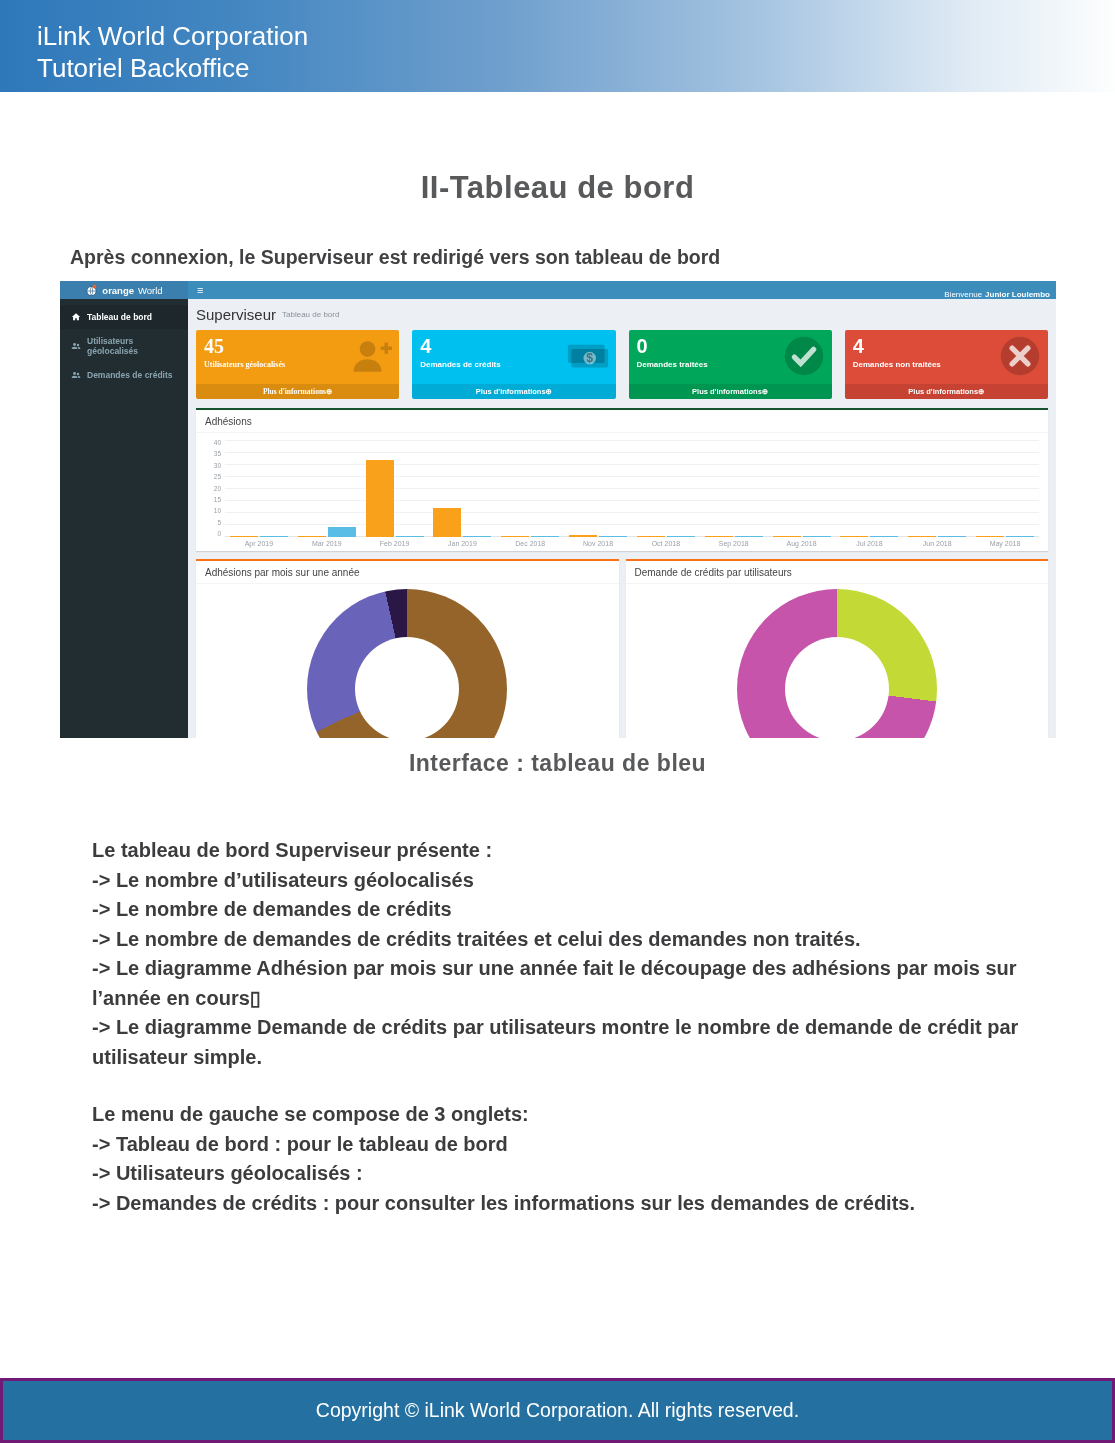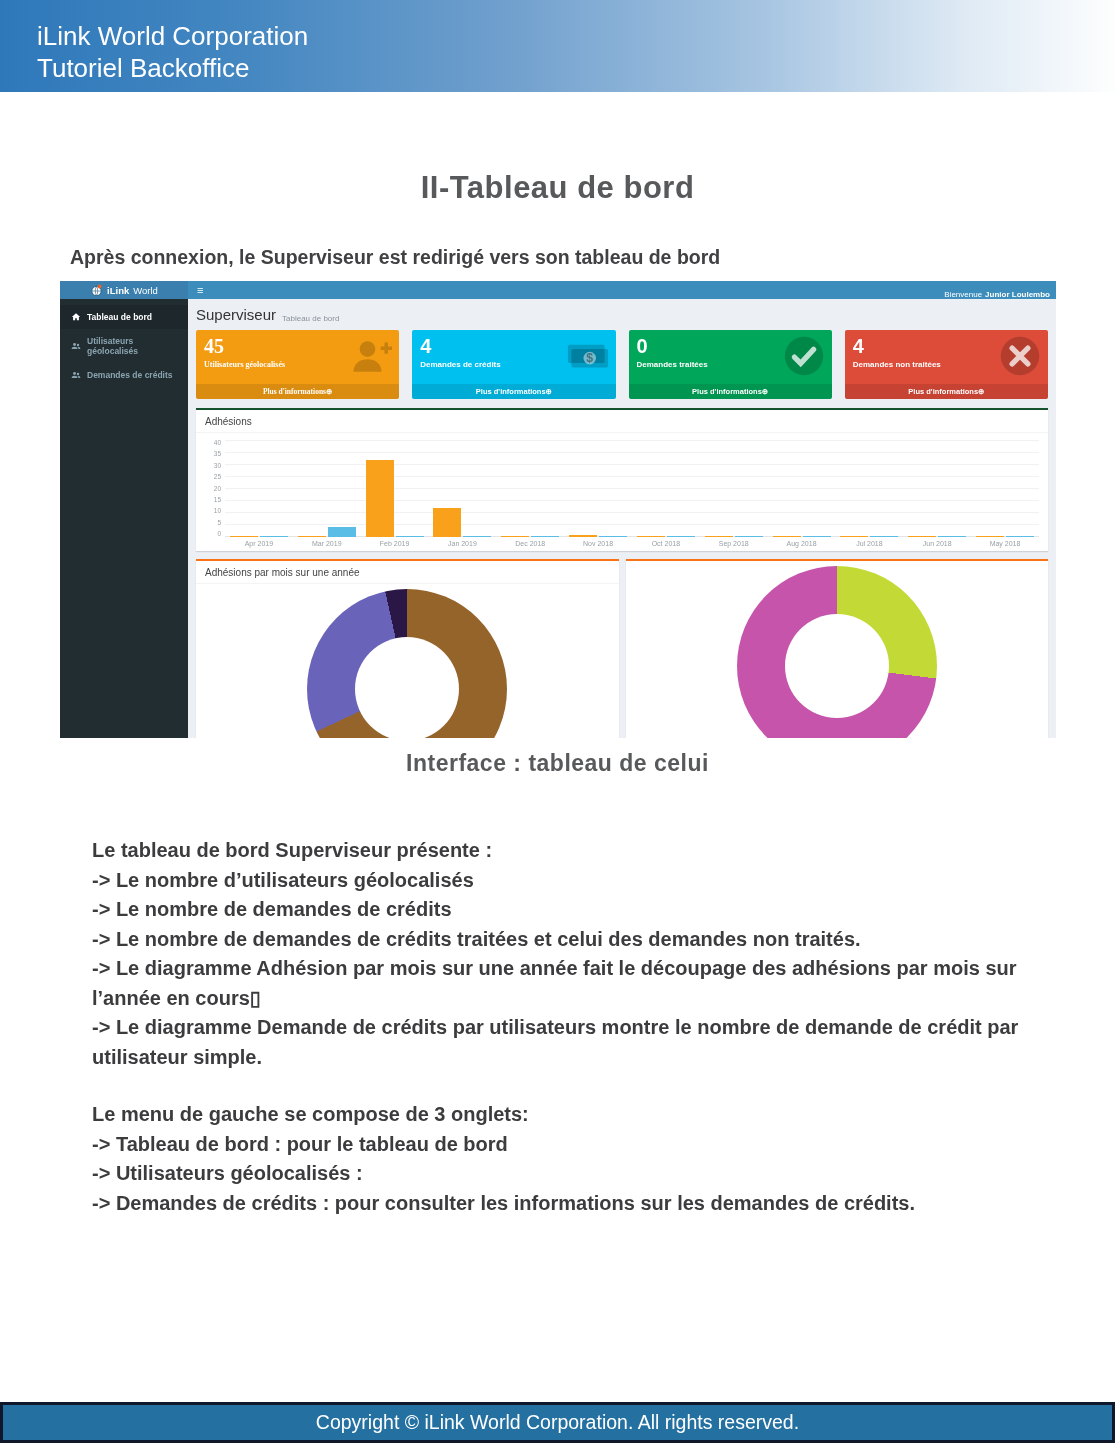--- a/index.html
+++ b/index.html
@@ -38,21 +38,21 @@
   .menu-toggle { position:absolute; left:137px; top:0; height:18px; display:flex; align-items:center; color:#fff; font-size:11px; cursor:pointer; }
   .welcome { position:absolute; right:6px; top:0; height:18px; display:flex; align-items:flex-end; color:#fff; font-size:8px; gap:3px; }
   .welcome .user { font-weight:bold; }
 
   .sidebar { position:absolute; left:0; top:18px; width:128px; bottom:0; background:#222d32; padding-top:6px; }
   .side-item { display:flex; align-items:center; gap:6px; padding:7px 11px; font-size:8.5px; color:#8aa4af; cursor:pointer; font-weight:bold; }
   .side-item.active { color:#fff; background:#1e282c; }
   .side-item svg { width:10px; height:10px; flex:0 0 auto; }
 
   .content { position:absolute; left:128px; top:18px; right:0; bottom:0; background:#ecf0f5; padding:7px 8px; }
-  .content-header { display:flex; align-items:flex-end; gap:6px; }
+  .content-header { display:flex; align-items:center; gap:6px; }
   .ch-title { font-size:15px; color:#333; }
   .ch-sub { font-size:8px; color:#8b919a; }
 
   .cards { display:flex; gap:13px; margin-top:7px; }
   .stat-card { flex:1; position:relative; color:#fff; border-radius:2px; overflow:hidden; }
   .card-body { position:relative; height:54px; padding:5px 8px; }
   .card-value { font-size:20px; font-weight:bold; line-height:22px; }
   .card-label { font-size:8px; font-weight:bold; margin-top:3px; }
   .card-icon { position:absolute; right:7px; top:5px; width:42px; height:42px; }
   .card-footer {
@@ -90,22 +90,22 @@
   .caption {
     position:absolute; top:750px; left:0; width:100%; text-align:center;
     font-size:23px; font-weight:bold; color:#58595b; letter-spacing:0.5px;
   }
   .body-text {
     position:absolute; top:836px; left:92px; width:928px;
     font-size:20px; font-weight:bold; color:#3c3c3e; line-height:29.5px;
   }
   .body-text .gap { height:28px; }
   .page-footer {
-    position:absolute; left:0; right:0; bottom:0; height:41px;
-    background:#2471a1; border:3px solid #0f172a;
+    position:absolute; left:0; right:0; bottom:0; height:65px;
+    background:#2471a1; border:3px solid #701a75;
     display:flex; align-items:center; justify-content:center;
     color:#fff; font-size:19.5px;
   }
 </style>
 </head>
 <body>
 
 <div class="page-header">
   <div class="hl1">iLink World Corporation</div>
   <div class="hl2">Tutoriel Backoffice</div>
@@ -123,21 +123,21 @@
       <span class="user">Junior Loulembo</span>
     </div>
   </div>
 
   <div class="logo">
     <svg viewBox="0 0 24 24" width="13" height="13">
       <circle cx="12" cy="13" r="8.6" fill="#fff" stroke="#245a7e" stroke-width="1.6"></circle>
       <path d="M3.8 13h16.4 M12 4.8c3 2.6 3 13.8 0 16.4 M12 4.8c-3 2.6-3 13.8 0 16.4" stroke="#245a7e" stroke-width="1.1" fill="none"></path>
       <circle cx="17.6" cy="4.6" r="3.6" fill="#e8622c"></circle>
     </svg>
-    <span style="font-weight:bold">iLink</span>
+    <span style="font-weight:bold">orange</span>
     <span>World</span>
   </div>
 
   <div class="sidebar">
     <div class="side-item active">
       <svg viewBox="0 0 24 24" fill="currentColor">
           <path d="M12 3L2 12h3v8h5v-5h4v5h5v-8h3z"></path>
         </svg>
       <span>Tableau de bord</span>
     </div>
@@ -315,29 +315,30 @@
     </div>
 
     <div class="donut-row">
       <div class="donut-panel panel red" style="margin-top:0;">
         <div class="panel-title">Adhésions par mois sur une année</div>
         <div class="donut-wrap">
           <div class="donut" style="background: conic-gradient(rgb(148, 100, 42) 0deg, rgb(148, 100, 42) 244.8deg, rgb(106, 99, 186) 244.8deg, rgb(106, 99, 186) 347.4deg, rgb(43, 23, 69) 347.4deg, rgb(43, 23, 69) 360deg);"></div>
         </div>
       </div>
       <div class="donut-panel panel red" style="margin-top:0;">
+        <div class="panel-title">Demande de crédits par utilisateurs</div>
         <div class="donut-wrap">
           <div class="donut" style="background: conic-gradient(rgb(195, 217, 53) 0deg, rgb(195, 217, 53) 97.2deg, rgb(197, 84, 170) 97.2deg, rgb(197, 84, 170) 360deg);"></div>
         </div>
       </div>
     </div>
   </div>
 </div>
 
-<div class="caption">Interface : tableau de celui</div>
+<div class="caption">Interface : tableau de bleu</div>
 
 <div class="body-text">
   <div>Le tableau de bord Superviseur présente :</div>
   <div>-&gt; Le nombre d’utilisateurs géolocalisés</div>
   <div>-&gt; Le nombre de demandes de crédits</div>
   <div>-&gt; Le nombre de demandes de crédits traitées et celui des demandes non traités.</div>
   <div>-&gt; Le diagramme Adhésion par mois sur une année fait le découpage des adhésions par mois sur l’année en cours▯</div>
   <div>-&gt; Le diagramme Demande de crédits par utilisateurs montre le nombre de demande de crédit par utilisateur simple.</div>
   <div class="gap"></div>
   <div>Le menu de gauche se compose de 3 onglets:</div>

